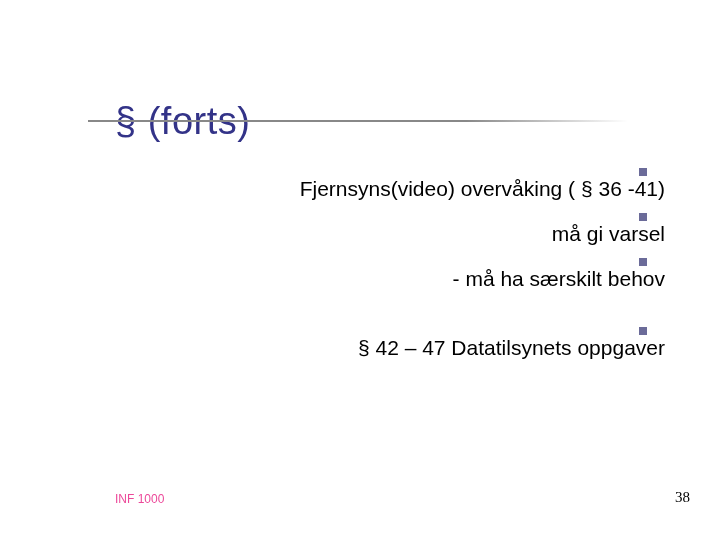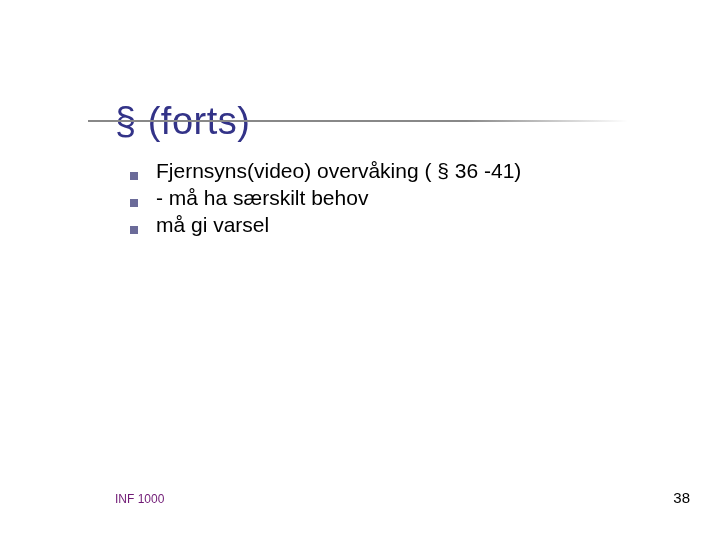--- a/index.html
+++ b/index.html
@@ -42,74 +42,80 @@
     left: 130px;
     right: 55px;
     font-size: 21px;
     line-height: 1.28;
   }
   .group {
     margin-bottom: 24px;
   }
   .item {
     display: flex;
-    align-items: center;
+    align-items: flex-end;
+    flex-direction: column;
   }
   .bullet {
     flex: 0 0 auto;
     width: 8px;
     height: 8px;
     background: #6b6b99;
     margin-top: 10px;
     margin-right: 18px;
   }
   .text {
     flex: 1 1 auto;
   }
   .footer-left {
     position: absolute;
     left: 115px;
     bottom: 34px;
     font-size: 12px;
-    color: #701a75;
+    color: #ec4899;
   }
   .footer-right {
     position: absolute;
     right: 30px;
     bottom: 34px;
     font-size: 15px;
     color: #000;
+    font-family: Liberation Serif, serif;
   }
 </style>
 </head>
 <body>
 
 <div class="slide">
 
   <div class="title">§ (forts)</div>
   <div class="title-underline"></div>
 
   <div class="body">
 
     <div class="group">
       <div class="item">
         <div class="bullet"></div>
         <div class="text">Fjernsyns(video) overvåking ( § 36 -41)</div>
       </div>
       <div class="item">
         <div class="bullet"></div>
-        <div class="text"> -   må ha særskilt behov</div>
+        <div class="text">må gi varsel</div>
       </div>
       <div class="item">
         <div class="bullet"></div>
-        <div class="text">må gi varsel</div>
+        <div class="text"> -   må ha særskilt behov</div>
       </div>
     </div>
 
     <div class="group">
+      <div class="item">
+        <div class="bullet"></div>
+        <div class="text">§ 42 – 47 Datatilsynets oppgaver</div>
+      </div>
     </div>
 
   </div>
 
   <div class="footer-left">INF 1000</div>
   <div class="footer-right">38</div>
 
 </div>
 
 </body></html>

